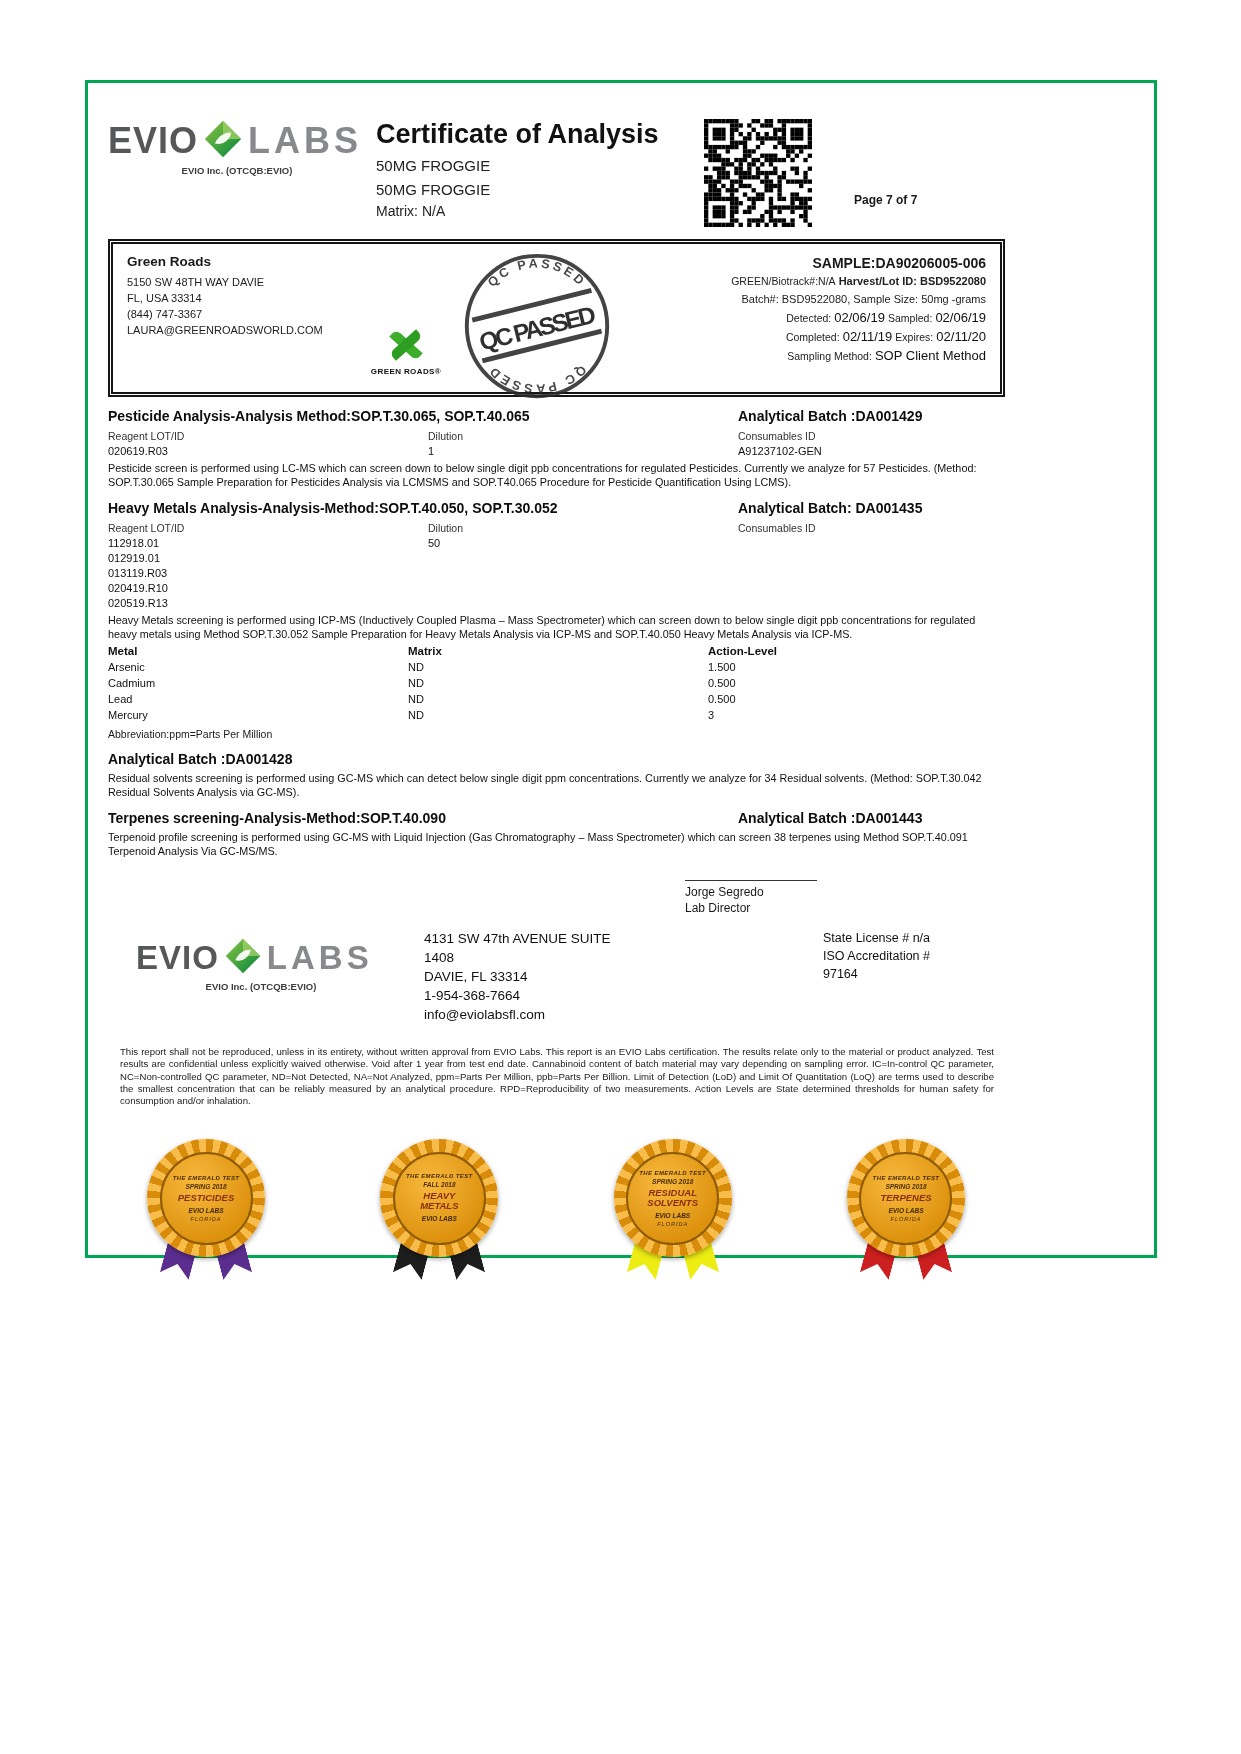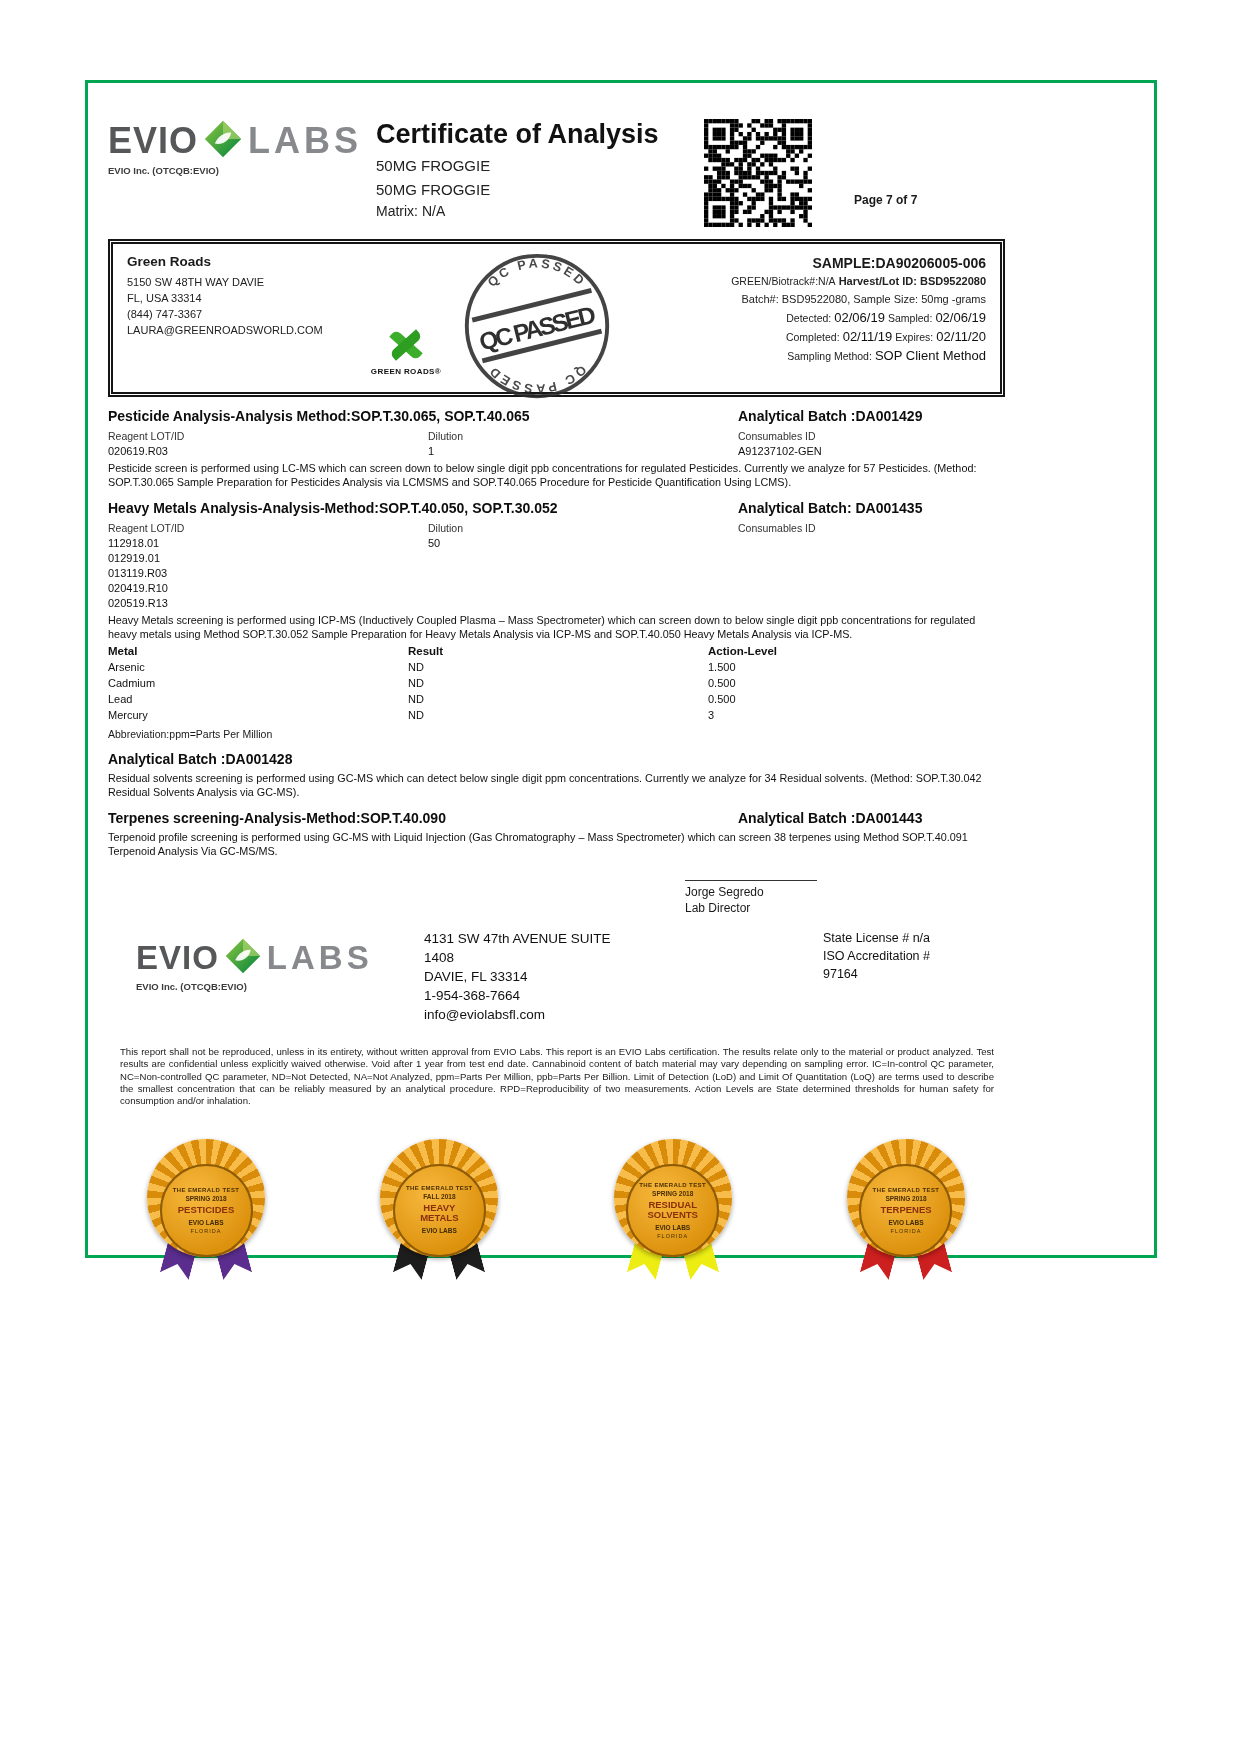--- a/index.html
+++ b/index.html
@@ -11,21 +11,21 @@
   .frame {
     position:absolute; left:85px; top:80px; width:1072px; height:1178px;
     border:3px solid #00A651; padding:12px 20px; background:#fff;
   }
   
   .header { display:flex; align-items:flex-start; padding-top:24px; }
   .evio-logo { width:258px; }
   .evio-row { display:flex; align-items:center; gap:5px; }
   .evio-word { font-size:36px; font-weight:bold; color:#565759; letter-spacing:1px; }
   .labs-word { font-size:36px; font-weight:bold; color:#87898c; letter-spacing:4px; }
-  .evio-sub { font-size:9.5px; font-weight:bold; color:#3c3c3c; text-align:left; margin-top:2px; }
+  .evio-sub { font-size:9.5px; font-weight:bold; color:#3c3c3c; text-align:center; margin-top:2px; }
   .title-block { margin-left:10px; width:322px; }
   .coa-title { font-size:27px; font-weight:bold; color:#111; }
   .product-line { font-size:15px; margin-top:7px; color:#222; }
   .matrix-line { font-size:14px; margin-top:5px; color:#222; }
   .qr { width:108px; height:108px; margin-left:6px; }
   .page-num { font-size:12px; font-weight:bold; margin-left:42px; margin-top:74px; }
   
   .info-box { margin-top:12px; width:897px; border:5px double #151515; display:flex; padding:10px 14px 8px 14px; height:158px; }
   .client { width:238px; }
   .client-name { font-weight:bold; font-size:13.5px; margin-bottom:7px; }
@@ -67,22 +67,22 @@
   .disclaimer { margin-top:22px; margin-left:12px; width:874px; font-size:9.6px; line-height:12.3px; color:#222; text-align:justify; }
   
   .badges { display:flex; justify-content:space-between; width:852px; margin:32px 0 0 22px; }
   .badge { position:relative; width:152px; height:160px; display:flex; justify-content:center; }
   .ribbon { position:absolute; top:86px; width:30px; height:52px; z-index:0;
             clip-path:polygon(0 0,100% 0,100% 100%,50% 76%,0 100%); }
   .ribbon.left  { left:36px; transform:rotate(15deg); }
   .ribbon.right { right:36px; transform:rotate(-15deg); }
   .seal { position:relative; z-index:1; width:118px; height:118px; border-radius:50%;
           background:repeating-conic-gradient(#d98b0a 0deg 7.5deg,#f8bc4a 7.5deg 15deg);
-          display:flex; align-items:flex-end; justify-content:center;
-          box-shadow:0 2px 5px rgba(0,0,0,0.35); }
+          display:flex; align-items:center; justify-content:center;
+          box-shadow:0 2px 5px rgba(0,0,0,0.35);font-style:italic; }
   .seal-inner { width:93px; height:93px; border-radius:50%;
           background:radial-gradient(circle at 38% 32%, #f8b93e, #dd920e 72%);
           border:2px solid #8f5c05; display:flex; flex-direction:column;
           align-items:center; justify-content:center; text-align:center; color:#4a2e02; }
   .b-title { font-size:6px; font-weight:bold; letter-spacing:0.4px; }
   .b-season { font-size:6.5px; margin-top:2px; font-weight:bold; }
   .b-label { font-size:9.5px; font-weight:bold; color:#8a2f0b; margin-top:3px; line-height:10px; max-width:72px; }
   .b-org { font-size:6.5px; font-weight:bold; margin-top:4px; color:#3f2a02; }
   .b-region { font-size:5.5px; margin-top:2px; letter-spacing:1px; }
   .hidden-defs { position:absolute; width:0; height:0; }
@@ -582,21 +582,21 @@
     <div class="grid3">
         <span>020419.R10</span>
       </div>
     <div class="grid3">
         <span>020519.R13</span>
       </div>
     <p class="desc">Heavy Metals screening is performed using ICP-MS (Inductively Coupled Plasma – Mass Spectrometer) which can screen down to below single digit ppb concentrations for regulated heavy metals using Method SOP.T.30.052 Sample Preparation for Heavy Metals Analysis via ICP-MS and SOP.T.40.050 Heavy Metals Analysis via ICP-MS.</p>
 
     <div class="grid3m head">
       <span>Metal</span>
-      <span>Result</span>
+      <span>Matrix</span>
       <span>Action-Level</span>
     </div>
     <div class="grid3m">
       <span>Arsenic</span>
       <span>ND</span>
       <span>1.500</span>
     </div>
     <div class="grid3m">
       <span>Cadmium</span>
       <span>ND</span>

